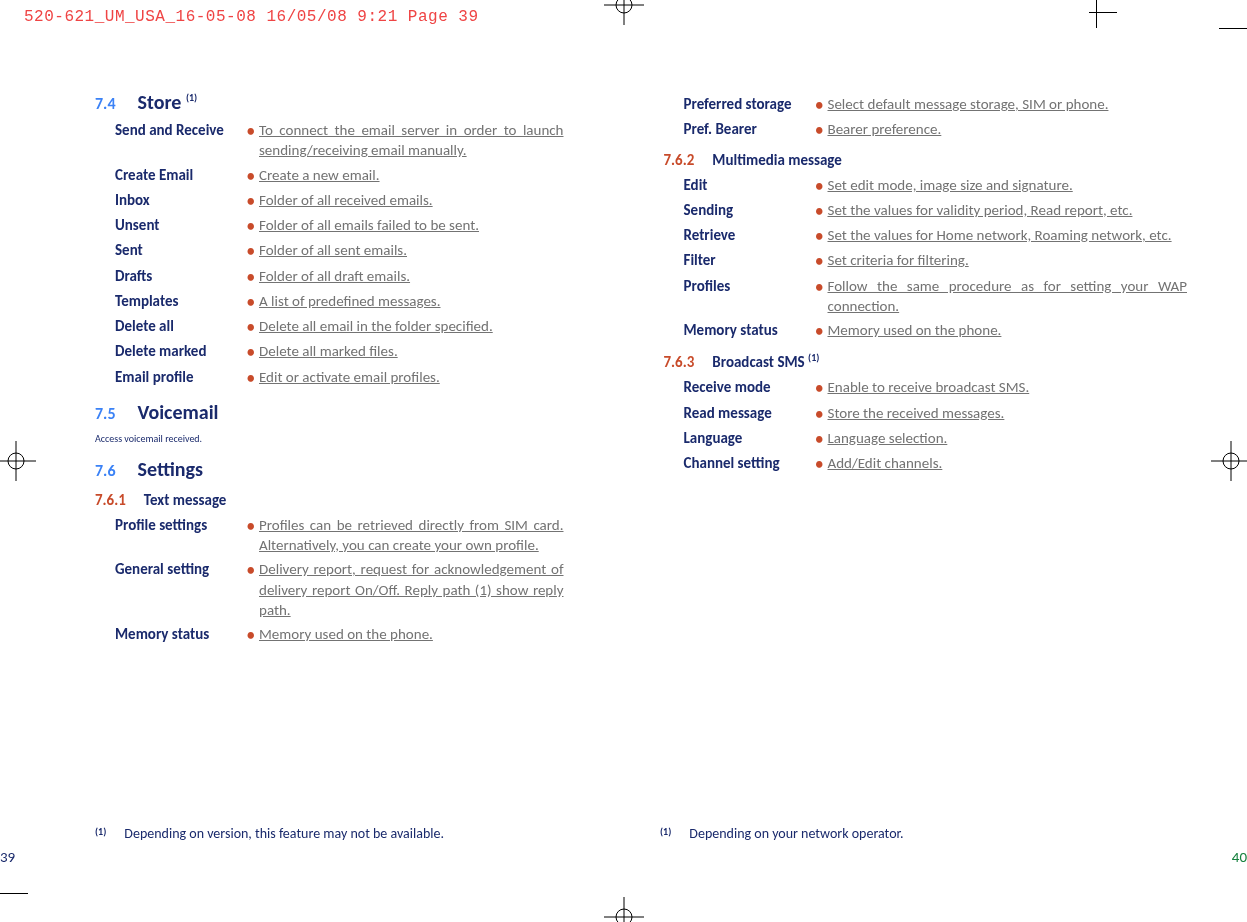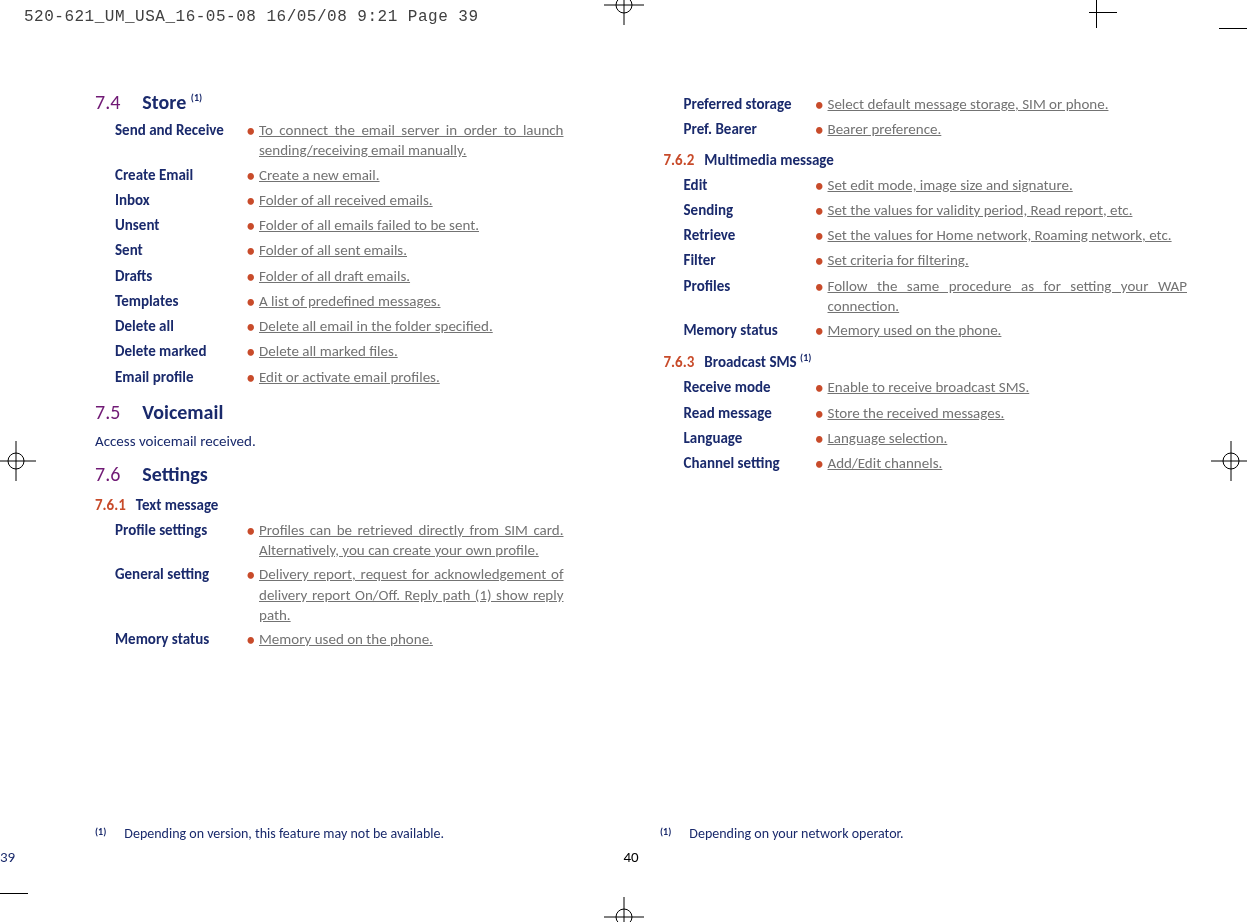--- a/index.html
+++ b/index.html
@@ -10,21 +10,21 @@
     font-family: "Gill Sans", "Gill Sans MT", Calibri, sans-serif;
     position: relative;
     color: #1a2a6c;
   }
   .header-slug {
     position: absolute;
     top: 8px;
     left: 24px;
     font-family: "Courier New", monospace;
     font-size: 16px;
-    color: #404040;
+    color: #ef4444;
     letter-spacing: 0.5px;
   }
   .spread {
     display: flex;
     position: absolute;
     top: 80px;
     left: 0;
     right: 0;
   }
   .page {
@@ -34,27 +34,27 @@
   }
   .page.right { padding: 10px 60px 0 40px; }
   .section-head {
     display: flex;
     align-items: baseline;
     gap: 22px;
     margin-top: 12px;
     margin-bottom: 6px;
   }
   .section-head.first { margin-top: 0; }
-  .num-red { color: #701a75; font-weight: normal; font-size: 20px; }
+  .num-red { color: #3b82f6; font-weight: bold; font-size: 16px; }
   .title-blue { color: #1a2a6c; font-weight: bold; font-size: 20px; }
   .sup { font-size: 10px; vertical-align: super; font-weight: bold; }
   .subhead {
     display: flex;
     align-items: baseline;
-    gap: 10px;
+    gap: 18px;
     margin-top: 10px;
     margin-bottom: 6px;
   }
   .subnum { color: #c84b2a; font-weight: bold; font-size: 15px; }
   .subtitle { color: #1a2a6c; font-weight: bold; font-size: 15px; }
   .row {
     display: flex;
     align-items: flex-start;
     margin: 4px 0;
     font-size: 15px;
@@ -72,21 +72,21 @@
     flex: 0 0 12px;
     padding-top: 1px;
   }
   .row .desc {
     flex: 1;
     color: #737373;
     text-align: justify;
     text-decoration: underline;
   }
   .plain {
-    font-size: 15px;
+    font-size: 10px;
     color: #1a2a6c;
     margin: 8px 0 4px 0;
   }
   
   .reg { position: absolute; }
   .reg svg { display: block; }
   .reg.top { top: -15px; left: 50%; transform: translateX(-50%); }
   .reg.bottom { bottom: -15px; left: 50%; transform: translateX(-50%); }
   .reg.leftmid { left: -4px; top: 50%; transform: translateY(-50%); }
   .reg.rightmid { right: -4px; top: 50%; transform: translateY(-50%); }
@@ -317,13 +317,13 @@
 
 <div style="position:absolute; bottom:80px; left:95px; display:flex; gap:18px; font-size:14px; color:#1a2a6c;">
   <span class="sup" style="font-size:10px;">(1)</span>
   <span>Depending on version, this feature may not be available.</span>
 </div>
 <div style="position:absolute; bottom:80px; left:660px; display:flex; gap:18px; font-size:14px; color:#1a2a6c;">
   <span class="sup" style="font-size:10px;">(1)</span>
   <span>Depending on your network operator.</span>
 </div>
 <div style="position:absolute; bottom:56px; left:0; width:50%; font-size:15px; color:#1a2a6c;">39</div>
-<div style="position:absolute; bottom:56px; left:50%; width:50%; text-align:left; font-size:15px; color:#000000;">40</div>
+<div style="position:absolute; bottom:56px; left:50%; width:50%; text-align:right; font-size:15px; color:#15803d;">40</div>
 
 </body></html>

